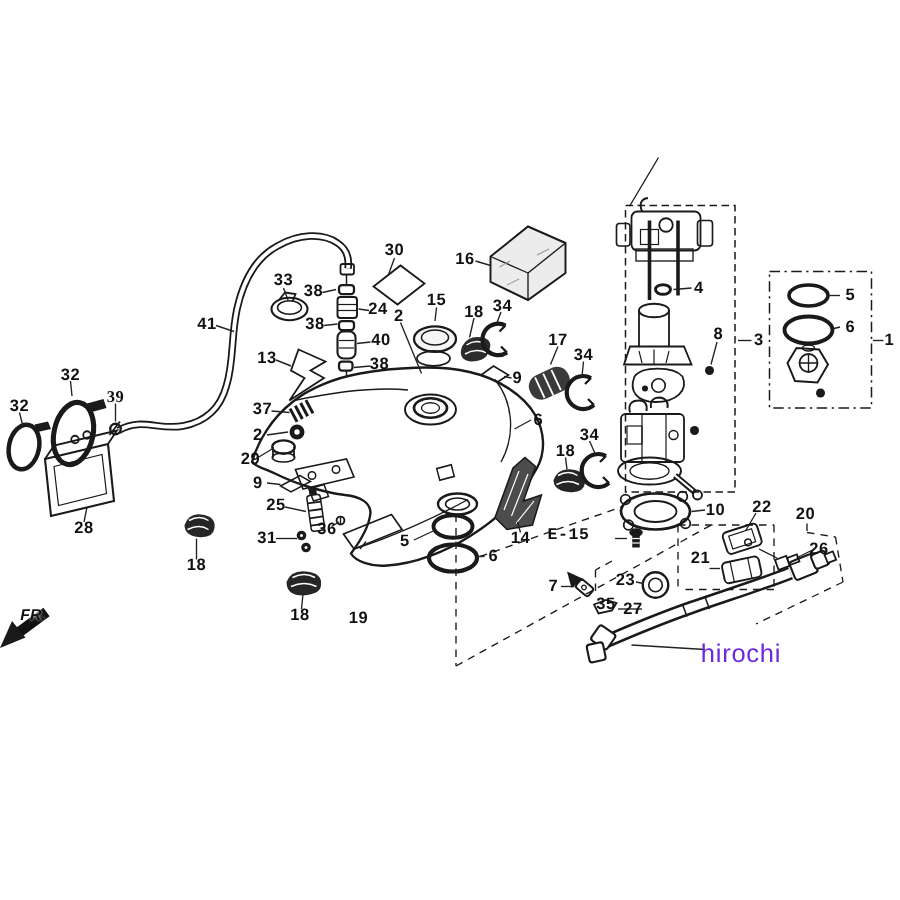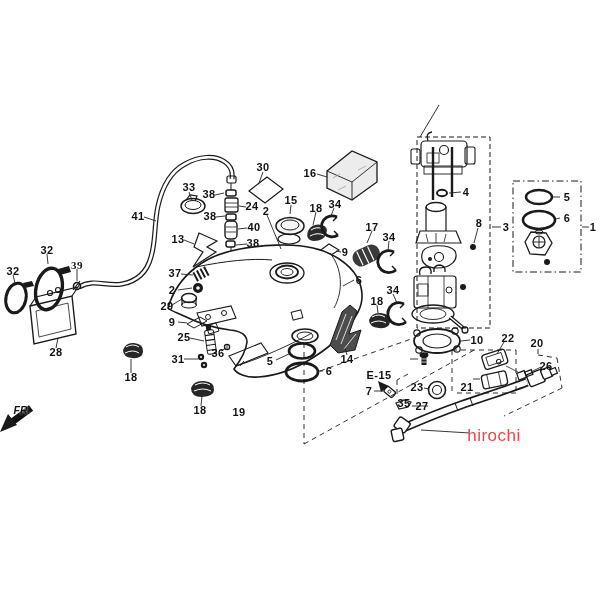--- a/index.html
+++ b/index.html
@@ -4,21 +4,21 @@
 <style>
   html,body{margin:0;padding:0;background:#fff;}
   .stage{position:relative;width:600px;height:600px;background:#ffffff;overflow:hidden;
          font-family:"Liberation Sans",sans-serif;}
   .stage svg{position:absolute;left:0;top:0;}
   .callout-layer{position:absolute;left:0;top:0;width:600px;height:600px;pointer-events:none;}
   .callout{position:absolute;transform:translate(-50%,-50%);
            font:bold 11px "Liberation Sans",sans-serif;color:#111;letter-spacing:.4px;
            white-space:nowrap;}
   .watermark{position:absolute;transform:translate(-50%,-50%);
-             font:400 17px "Liberation Sans",sans-serif;color:#ef4444;letter-spacing:.5px;}
+             font:400 17px "Liberation Sans",sans-serif;color:#6d28d9;letter-spacing:.5px;}
   .fr-label{position:absolute;transform:translate(-50%,-50%);
             font:italic bold 10.5px "Liberation Sans",sans-serif;color:#111;
             text-shadow:0 0 2px #fff;text-align:center;}
   .ln{stroke:#1a1a1a;fill:none;}
   .fill{fill:#1a1a1a;stroke:none;}
 </style>
 </head>
 <body>
 
 <div class="stage">
@@ -424,24 +424,24 @@
       <span class="callout" style="left: 479px; top: 223px;">8</span>
       <span class="callout" style="left: 506px; top: 227px;">3</span>
       <span class="callout" style="left: 593px; top: 227px;">1</span>
       <span class="callout" style="left: 567px; top: 197px;">5</span>
       <span class="callout" style="left: 567px; top: 218px;">6</span>
       <span class="callout" style="left: 477px; top: 340px;">10</span>
       <span class="callout" style="left: 404px; top: 359px; margin-top: 44px;">35</span>
       <span class="callout" style="left: 508px; top: 338px;">22</span>
       <span class="callout" style="left: 537px; top: 343px;">20</span>
       <span class="callout" style="left: 546px; top: 366px;">26</span>
-      <span class="callout" style="left: 467px; top: 387px; text-align: center;">21</span>
+      <span class="callout" style="left: 467px; top: 372px; text-align: center;">21</span>
       <span class="callout" style="left: 417px; top: 387px;">23</span>
       <span class="callout" style="left: 422px; top: 406px;">27</span>
       <span class="callout" style="left: 369px; top: 391px;">7</span>
-      <span class="callout" style="left: 379px; top: 375px;">E-15</span>
+      <span class="callout" style="left: 379px; top: 357px; font-family: Liberation Mono, monospace;">E-15</span>
     </div>
 
 <div class="watermark" style="left:494px;top:436px;">hirochi</div>
 
 <div class="fr-label" style="left:22px;top:410px;">FR.</div>
 
 </div>
 
 </body></html>

